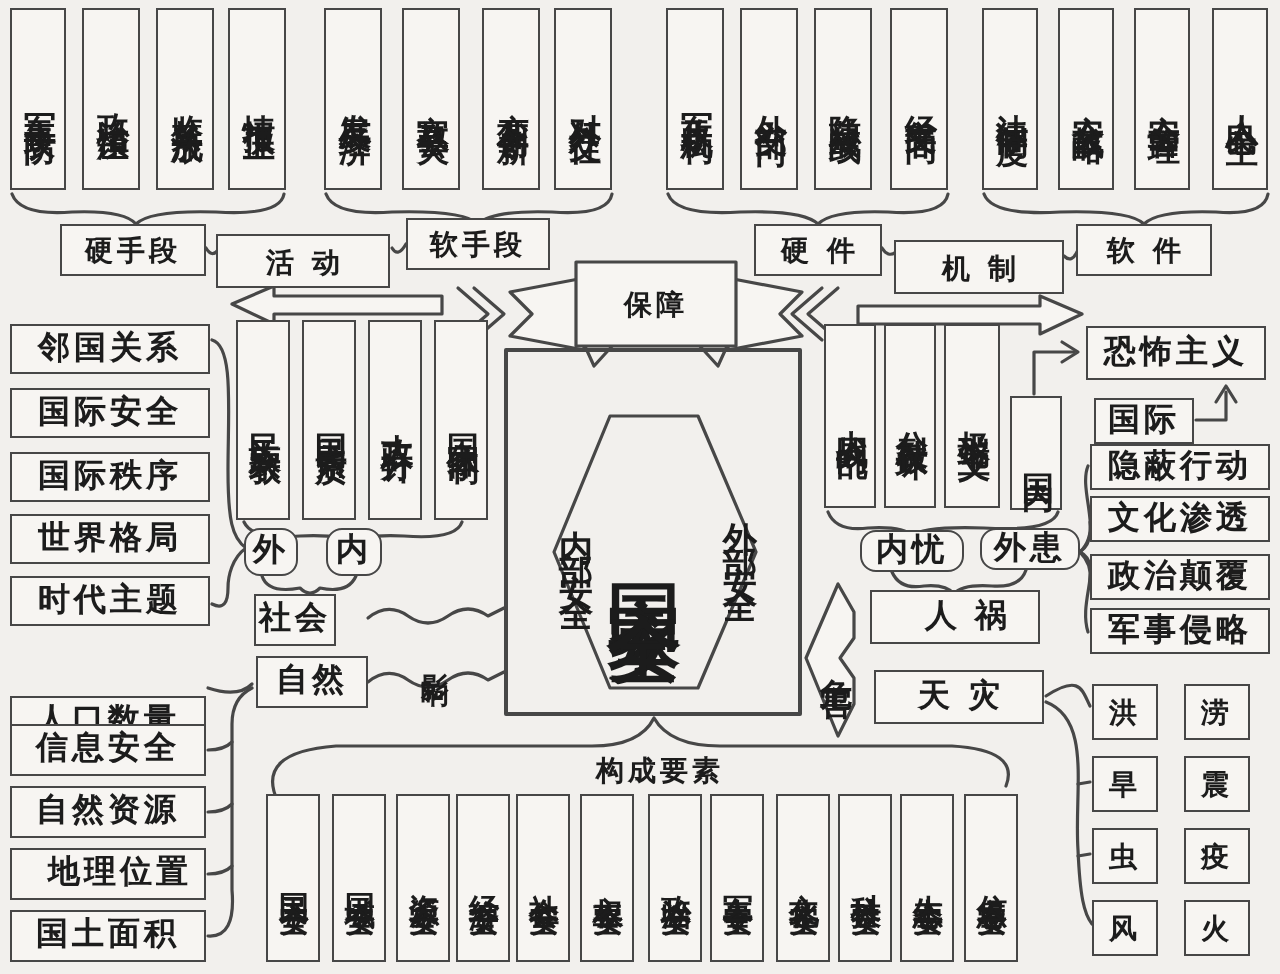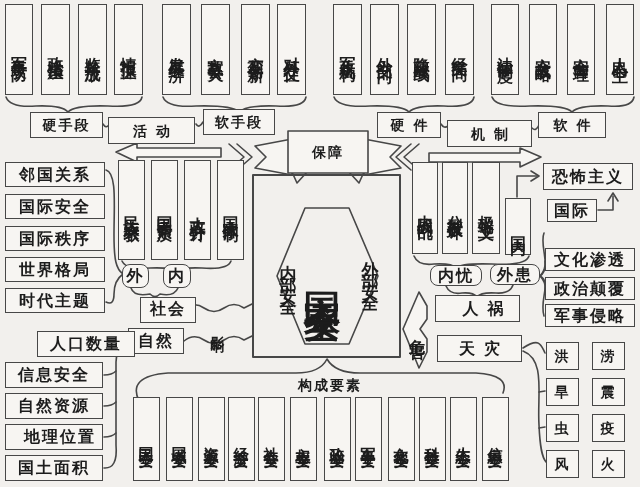--- a/index.html
+++ b/index.html
@@ -128,35 +128,36 @@
   <div class="node" style="left:5px;top:194px;width:100px;height:25px;">国际安全</div>
   <div class="node" style="left:5px;top:226px;width:100px;height:25px;">国际秩序</div>
   <div class="node" style="left:5px;top:257px;width:100px;height:25px;">世界格局</div>
   <div class="node" style="left:5px;top:288px;width:100px;height:25px;">时代主题</div>
   <div class="node v" style="left:118px;top:160px;width:27px;height:100px;">民族宗教</div>
   <div class="node v" style="left:151px;top:160px;width:27px;height:100px;">国民素质</div>
   <div class="node v" style="left:184px;top:160px;width:27px;height:100px;">大政方针</div>
   <div class="node v" style="left:217px;top:160px;width:27px;height:100px;">国家体制</div>
   <div class="node r" style="left:122px;top:264px;width:27px;height:24px;">外</div>
   <div class="node r" style="left:163px;top:264px;width:28px;height:24px;">内</div>
-  <div class="node" style="left:140px;top:297px;width:56px;height:26px;font-family:Liberation Mono, monospace;">社会</div>
+  <div class="node" style="left:127px;top:297px;width:41px;height:26px;">社会</div>
   <div class="node" style="left:128px;top:328px;width:56px;height:26px;">自然</div>
   <div class="node plain v lbl" style="left:206px;top:302px;width:24px;height:52px;">影响</div>
-  <div class="node" style="left:5px;top:331px;width:98px;height:26px;margin-left:32px;">人口数量</div>
+  <div class="node" style="left:5px;top:348px;width:98px;height:26px;">人口数量</div>
   <div class="node" style="left:5px;top:362px;width:98px;height:26px;">信息安全</div>
   <div class="node" style="left:5px;top:393px;width:98px;height:26px;">自然资源</div>
   <div class="node" style="left:5px;top:424px;width:98px;height:26px;padding-left:12px;">地理位置</div>
   <div class="node" style="left:5px;top:455px;width:98px;height:26px;">国土面积</div>
 
   <div class="node v" style="left:412px;top:162px;width:26px;height:92px;">内战内乱</div>
   <div class="node v" style="left:442px;top:162px;width:26px;height:92px;">分裂破坏</div>
   <div class="node v" style="left:472px;top:162px;width:28px;height:92px;">极端主义</div>
   <div class="node v" style="left:505px;top:198px;width:26px;height:57px;">国内</div>
   <div class="node" style="left:543px;top:163px;width:90px;height:27px;">恐怖主义</div>
   <div class="node" style="left:547px;top:199px;width:50px;height:23px;">国际</div>
+  <div class="node" style="left:545px;top:222px;width:90px;height:23px;">隐蔽行动</div>
   <div class="node" style="left:545px;top:248px;width:90px;height:23px;">文化渗透</div>
   <div class="node" style="left:545px;top:277px;width:90px;height:23px;">政治颠覆</div>
   <div class="node" style="left:545px;top:304px;width:90px;height:23px;">军事侵略</div>
   <div class="node r" style="left:430px;top:265px;width:52px;height:21px;">内忧</div>
   <div class="node r" style="left:490px;top:264px;width:50px;height:21px;">外患</div>
   <div class="node wide" style="left:435px;top:295px;width:85px;height:27px;padding-left:11px;">人祸</div>
   <div class="node wide" style="left:437px;top:335px;width:85px;height:27px;">天灾</div>
   <div class="node plain v" style="left:405px;top:297px;width:24px;height:64px;">危害</div>
   <div class="node lbl" style="left:546px;top:342px;width:33px;height:28px;">洪</div>
   <div class="node lbl" style="left:592px;top:342px;width:33px;height:28px;">涝</div>

